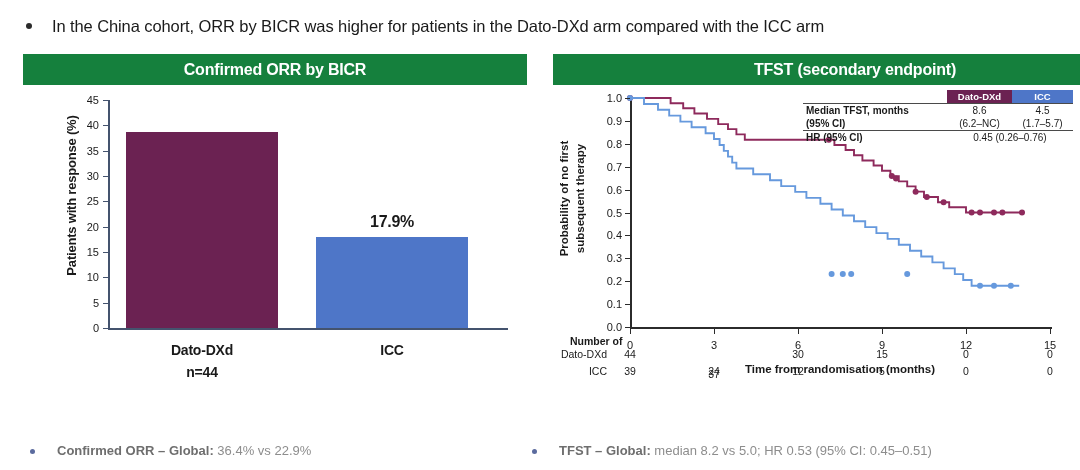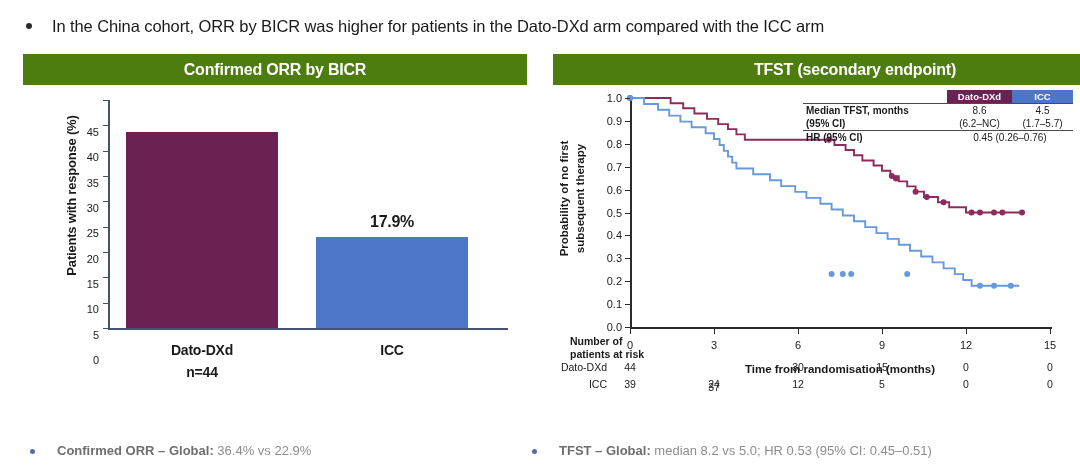--- a/index.html
+++ b/index.html
@@ -13,39 +13,39 @@
   }
   .slide{position:absolute;inset:0;}
 
   
   .headline{position:absolute;left:0;top:8px;width:1080px;height:36px;display:flex;align-items:center;}
   .headline .bullet{width:6px;height:6px;border-radius:50%;background:#2b2b2b;margin-left:26px;margin-right:20px;flex:none;}
   .headline .txt{font-size:16.5px;color:#1a1a1a;letter-spacing:-0.1px;}
 
   
   .panel-title{
-    position:absolute;height:31px;background:#4d7c0f;color:#ffffff;
+    position:absolute;height:31px;background:#15803d;color:#ffffff;
     display:flex;align-items:center;justify-content:center;
     font-size:16px;font-weight:bold;letter-spacing:-0.2px;
   }
   #panel-left-title{left:23px;top:54px;width:504px;}
   #panel-right-title{left:553px;top:54px;width:510px;padding-left:47px;}
 
   
   #bar-chart{position:absolute;left:23px;top:92px;width:510px;height:300px;}
   .bc-ylabel{
     position:absolute;left:-47px;top:96px;width:190px;
     transform:rotate(-90deg);transform-origin:center center;
     font-size:13px;font-weight:bold;text-align:center;letter-spacing:-0.2px;
   }
   .bc-plot{position:absolute;left:85px;top:8px;width:400px;height:228px;}
   .bc-axis-y{position:absolute;left:0;top:0;width:2px;height:228px;background:#44536e;}
   .bc-axis-x{position:absolute;left:0;bottom:-2px;width:400px;height:2px;background:#44536e;}
   .bc-tick{position:absolute;left:-5px;width:5px;height:1px;background:#44536e;}
-  .bc-ticklabel{position:absolute;right:calc(100% + 9px);font-size:11px;line-height:1;transform:translateY(-50%);white-space:nowrap;margin-top:32px;}
+  .bc-ticklabel{position:absolute;right:calc(100% + 9px);font-size:11px;line-height:1;transform:translateY(-50%);white-space:nowrap;}
   .bc-bar{position:absolute;bottom:0;}
   .bc-bar.maroon{background:#6B2252;}
   .bc-bar.blue{background:#4E76C8;}
   .bc-value{position:absolute;font-size:16px;font-weight:bold;text-align:center;letter-spacing:-0.3px;}
   .bc-cat{position:absolute;text-align:center;font-size:14px;font-weight:bold;line-height:1.55;letter-spacing:-0.2px;}
 
   
   #km-chart{position:absolute;left:525px;top:88px;width:555px;height:345px;}
   .km-ylabel{
     position:absolute;left:-52px;top:95px;width:200px;
@@ -231,21 +231,20 @@
         <tr class="rule-bot">
           <td class="lbl">HR (95% CI)</td>
           <td class="num" colspan="2">0.45 (0.26–0.76)</td>
         </tr>
       </tbody>
     </table>
 
     <div id="risk-table">
       <div class="risk-head">
         <div>Number of</div>
-        <div>patients at risk</div>
       </div>
       <div id="risk-rows">
           <div class="risk-row">
             <span class="risk-name">Dato-DXd</span>
             <span class="risk-val" style="left: 60px;">44</span>
             <span class="risk-val" style="left: 144px; margin-top: 20px;">37</span>
             <span class="risk-val" style="left: 228px;">30</span>
             <span class="risk-val" style="left: 312px;">15</span>
             <span class="risk-val" style="left: 396px;">0</span>
             <span class="risk-val" style="left: 480px;">0</span>

